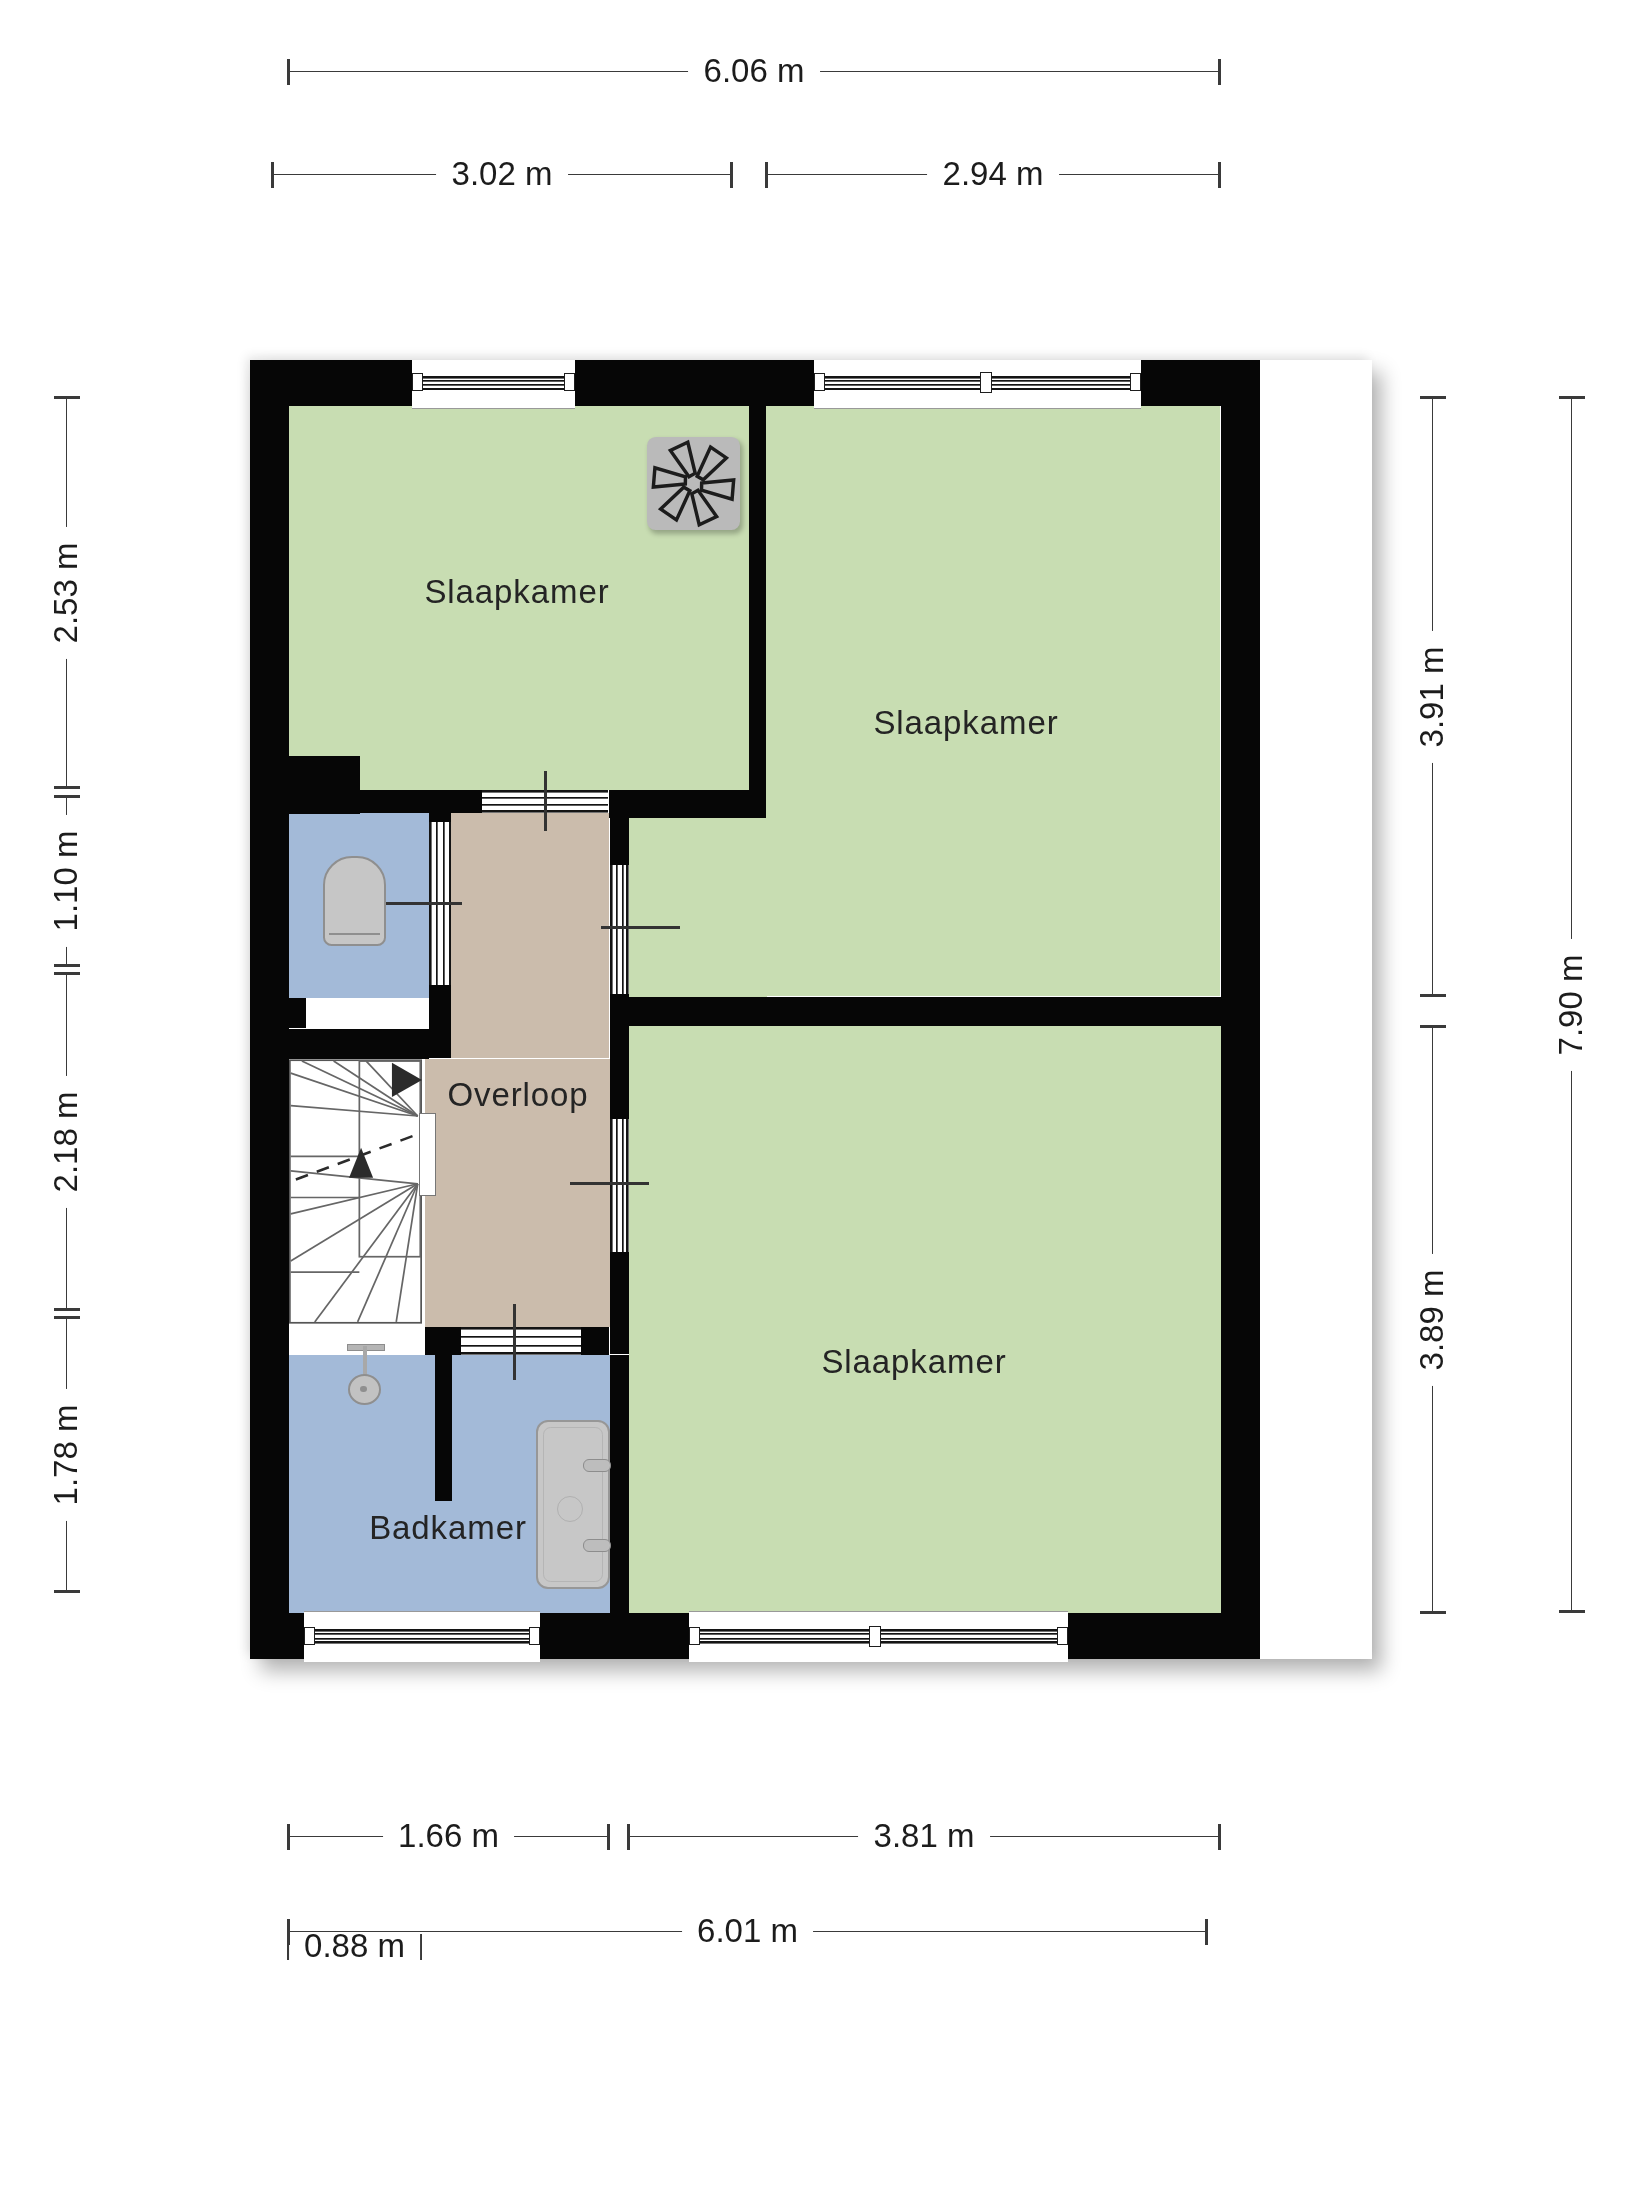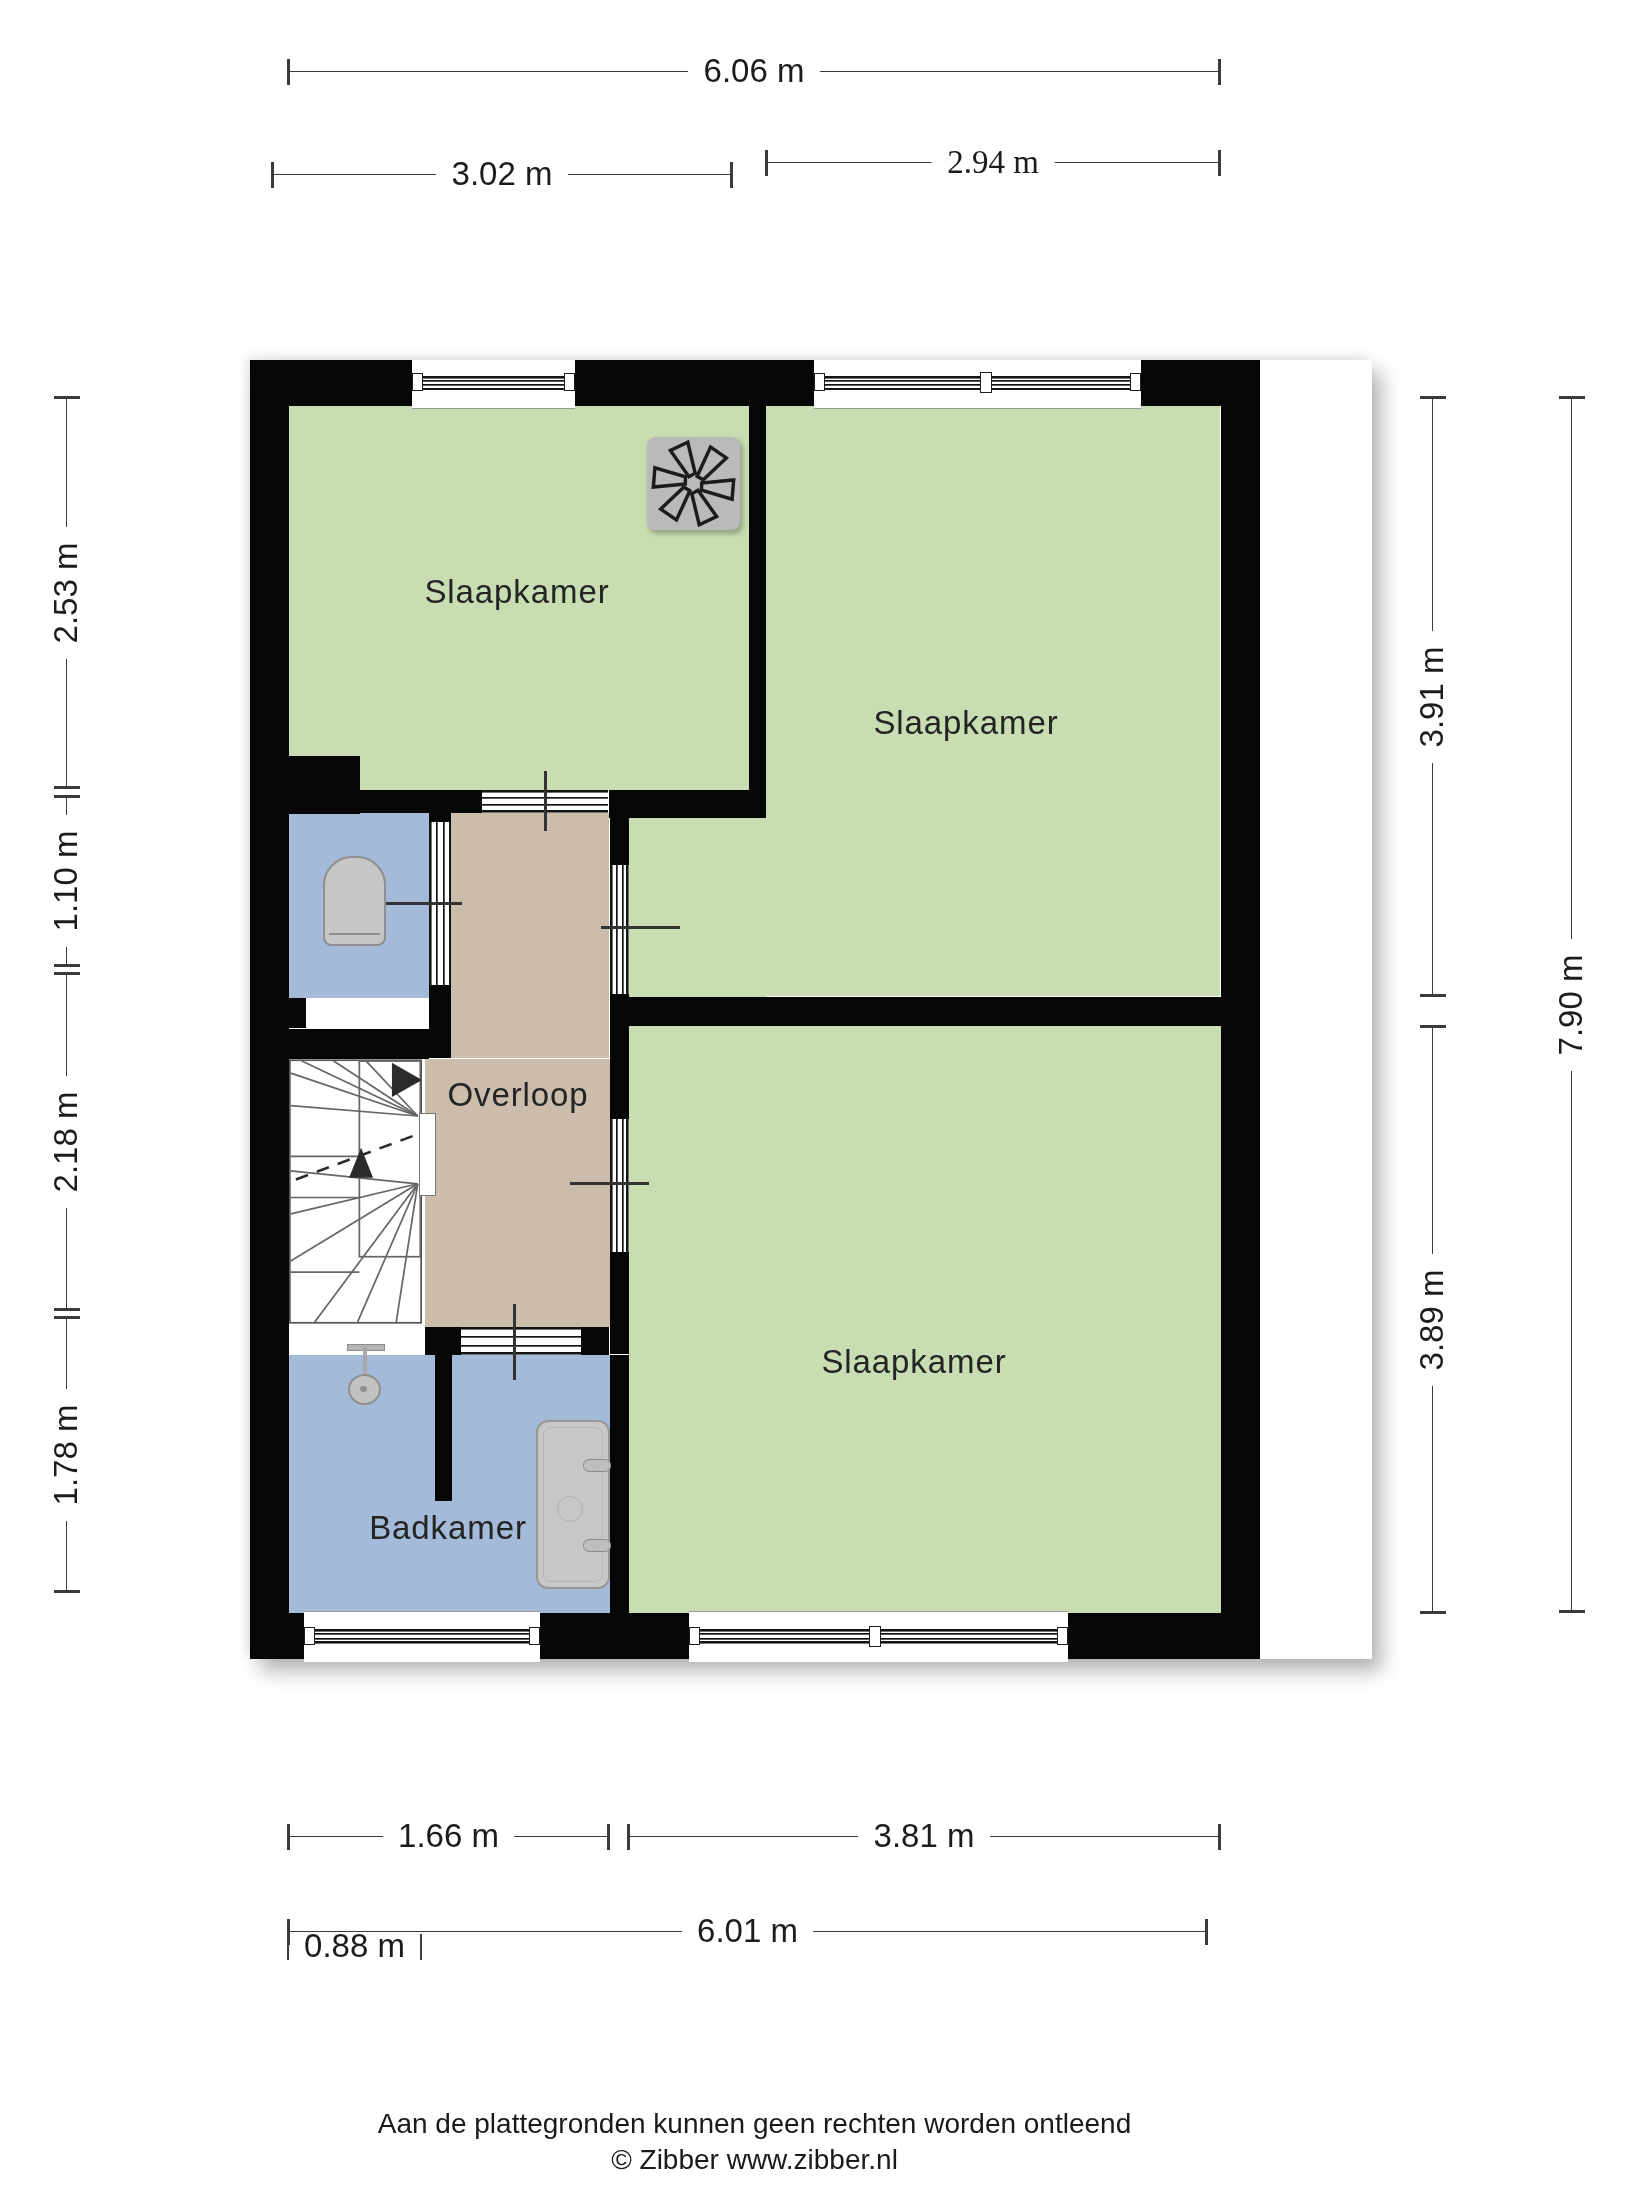--- a/index.html
+++ b/index.html
@@ -70,21 +70,21 @@
   <div class="dim-h" style="left:288px;top:71px;width:932px;">
     <span class="t1"></span>
       <span class="t2"></span>
     <span class="lbl">6.06 m</span>
   </div>
   <div class="dim-h" style="left:272px;top:174px;width:460px;">
     <span class="t1"></span>
       <span class="t2"></span>
     <span class="lbl">3.02 m</span>
   </div>
-  <div class="dim-h" style="left:766px;top:162px;width:454px;font-family:Liberation Serif, serif;">
+  <div class="dim-h" style="left:766px;top:174px;width:454px;">
     <span class="t1"></span>
       <span class="t2"></span>
     <span class="lbl">2.94 m</span>
   </div>
 
   <div class="dim-v" style="left:66px;top:397px;height:391px;">
     <span class="t1"></span>
       <span class="t2"></span>
     <span class="lbl">2.53 m</span>
   </div>
@@ -273,19 +273,15 @@
     <div class="tap" style="left:333px;top:1179px;"></div>
 
     <div class="room-label" style="left:267px;top:232px;">Slaapkamer</div>
     <div class="room-label" style="left:716px;top:363px;">Slaapkamer</div>
     <div class="room-label" style="left:664px;top:1002px;">Slaapkamer</div>
     <div class="room-label" style="left:268px;top:735px;">Overloop</div>
     <div class="room-label" style="left:174px;top:1168px;margin-left:24px;">Badkamer</div>
 
   </div>
 
-  <div class="footer">
-    <div>Aan de plattegronden kunnen geen rechten worden ontleend</div>
-    <div>© Zibber www.zibber.nl</div>
-  </div>
 
 </div>
 
 
 </body></html>

